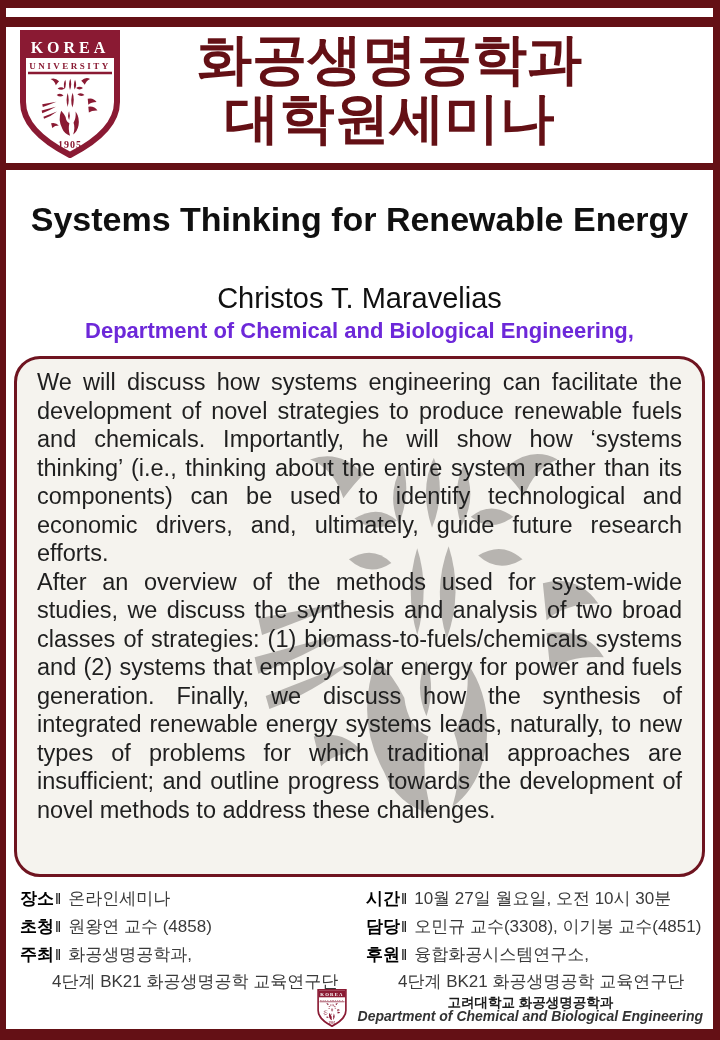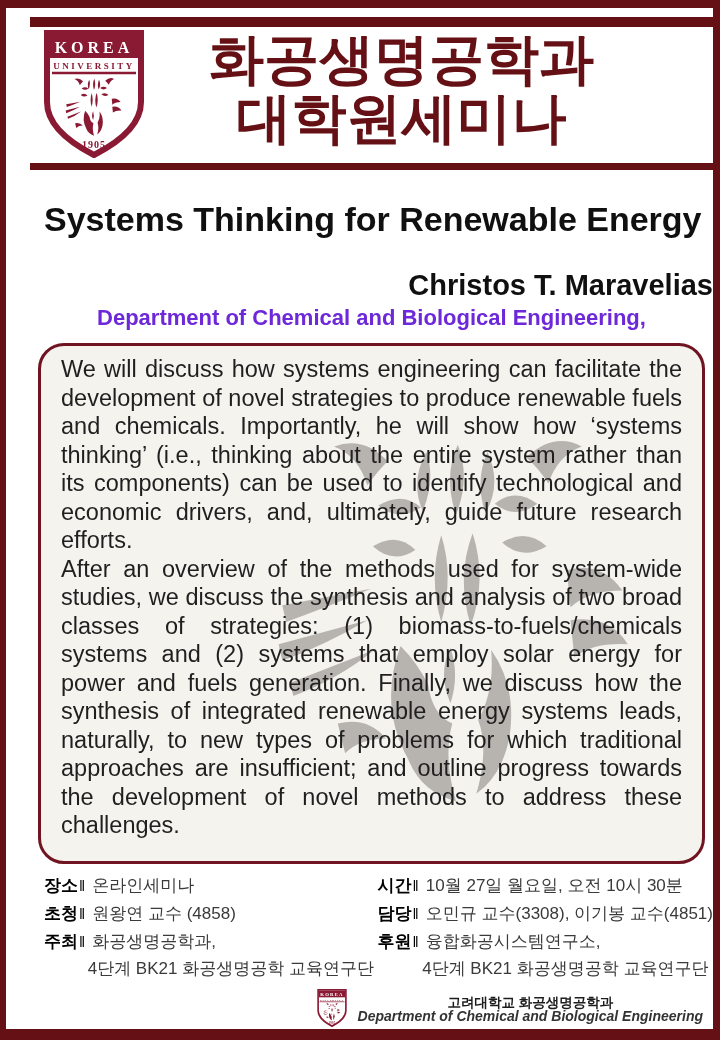--- a/index.html
+++ b/index.html
@@ -13,47 +13,46 @@
   *{box-sizing:border-box;}
   html,body{margin:0;padding:0;}
   body{
     width:720px;height:1040px;overflow:hidden;background:#fff;
     font-family:"Liberation Sans", sans-serif;
   }
   .poster{
     width:720px;height:1040px;position:relative;background:#fff;
     border-style:solid;border-color:var(--maroon,#641015);
     border-width:8px 7px 11px 6px;
-    padding-left:24px;
   }
   
   .header{
     margin-top:9px;
     border-top:10px solid var(--maroon,#641015);
     border-bottom:7px solid var(--maroon,#641015);
     height:153px;
     position:relative;
     background:#fff;
   }
   .ku-logo{position:absolute;left:14px;top:3px;width:100px;height:128px;}
   .header-title{
     margin-left:118px;margin-right:58px;
     text-align:center;color:var(--maroon,#641015);
     font-weight:800;font-size:55px;line-height:59px;
     padding-top:3px;white-space:nowrap;
   }
   
   .seminar-title{
-    margin:30px 14px 0;text-align:left;
+    margin:30px 14px 0;text-align:center;
     font-size:34px;font-weight:bold;color:#101010;
     letter-spacing:0;white-space:nowrap;
   }
   .speaker{
-    margin-top:30px;text-align:right;
-    font-size:29px;font-weight:bold;color:#101010;white-space:nowrap;
+    margin-top:43px;text-align:center;
+    font-size:29px;font-weight:normal;color:#101010;white-space:nowrap;
   }
   .affil{
     text-align:center;font-size:22px;font-weight:bold;color:#6d28d9;
     line-height:22px;white-space:nowrap;
   }
   .affil.first{margin-top:5px;}
   
   .abstract-box{
     position:relative;
     margin:14px 8px 0;
@@ -77,21 +76,21 @@
   .details{
     display:flex;margin-top:9px;padding:0 0 0 14px;
   }
   .dcol{display:flex;flex-direction:column;gap:3px;}
   .dcol.left{width:346px;}
   .dcol.right{width:340px;}
   .drow{display:flex;align-items:baseline;font-size:17px;line-height:25px;white-space:nowrap;}
   .dlabel{font-weight:bold;color:#000;}
   .dsep{margin:0 7px 0 1px;color:#000;font-size:15px;}
   .dval{color:var(--detail-text,#3a3a3a);}
-  .dcont{font-size:17px;line-height:23px;color:var(--detail-text,#3a3a3a);margin-left:40px;white-space:nowrap;text-align:center;}
+  .dcont{font-size:17px;line-height:23px;color:var(--detail-text,#3a3a3a);margin-left:32px;white-space:nowrap;}
   
   .footer-logo{
     position:absolute;right:10px;bottom:2px;
     display:flex;align-items:center;gap:11px;
   }
   .footer-shield{width:30px;height:38px;}
   .footer-text{text-align:center;}
   .footer-kr{font-size:13.5px;font-weight:bold;color:#1c1c1c;line-height:16px;white-space:nowrap;}
   .footer-en{font-size:14px;font-weight:bold;font-style:italic;color:#333;line-height:11px;white-space:nowrap;}
   svg text{user-select:none;}

